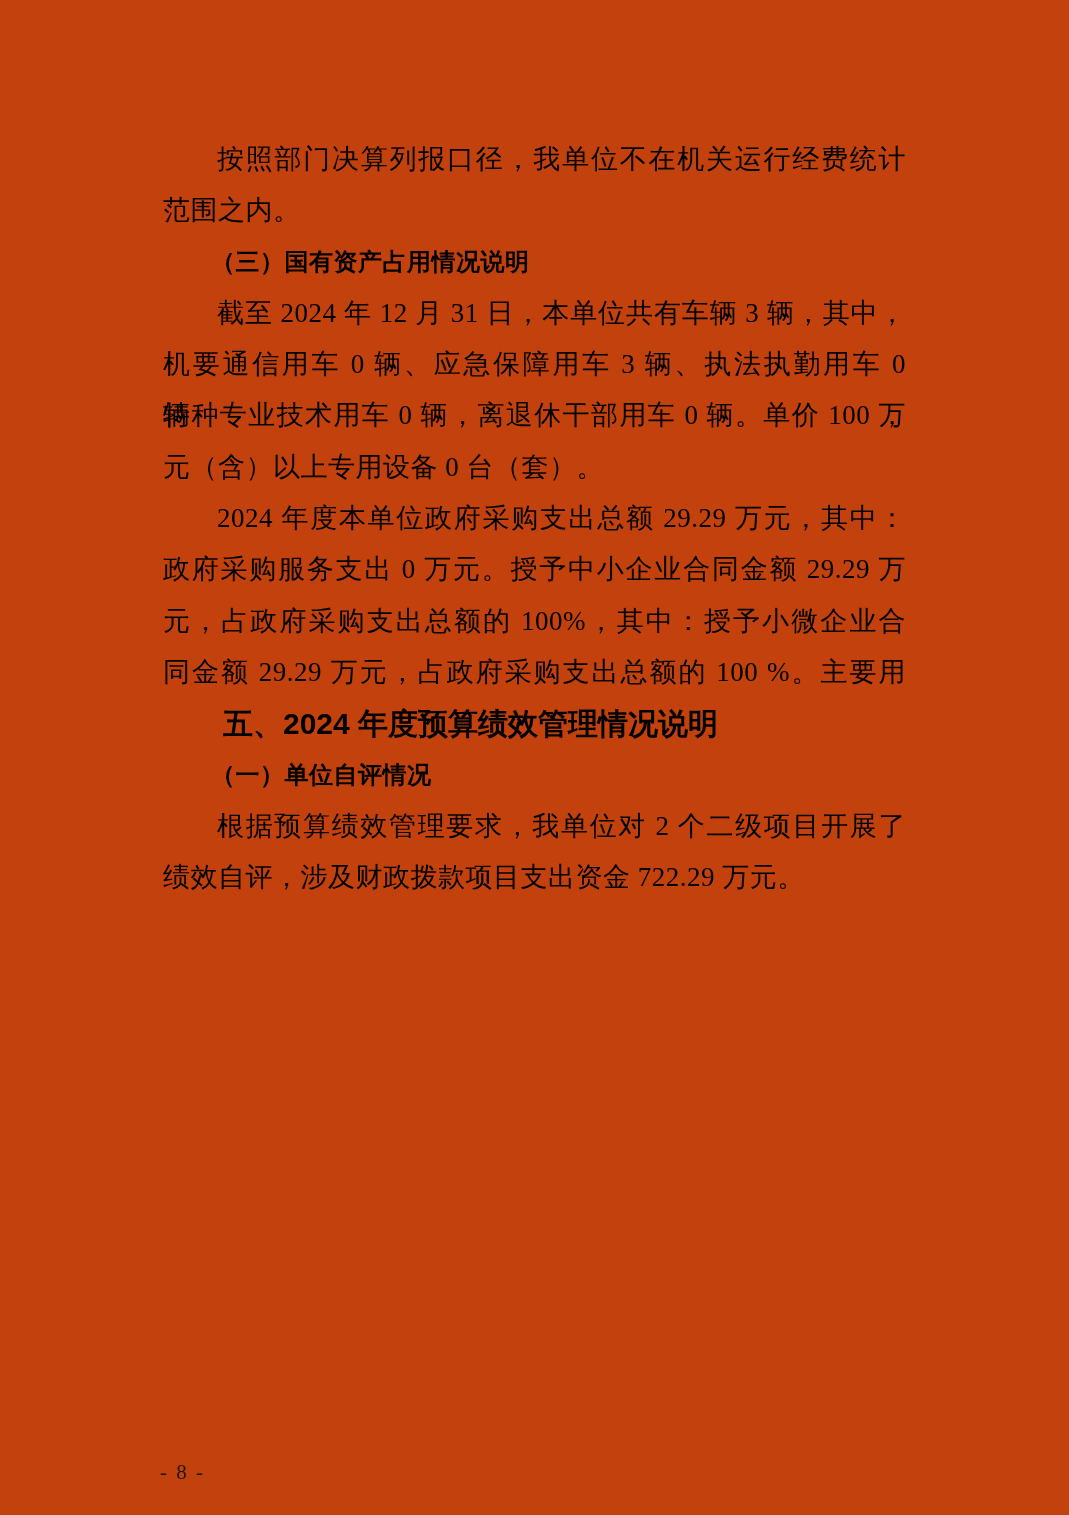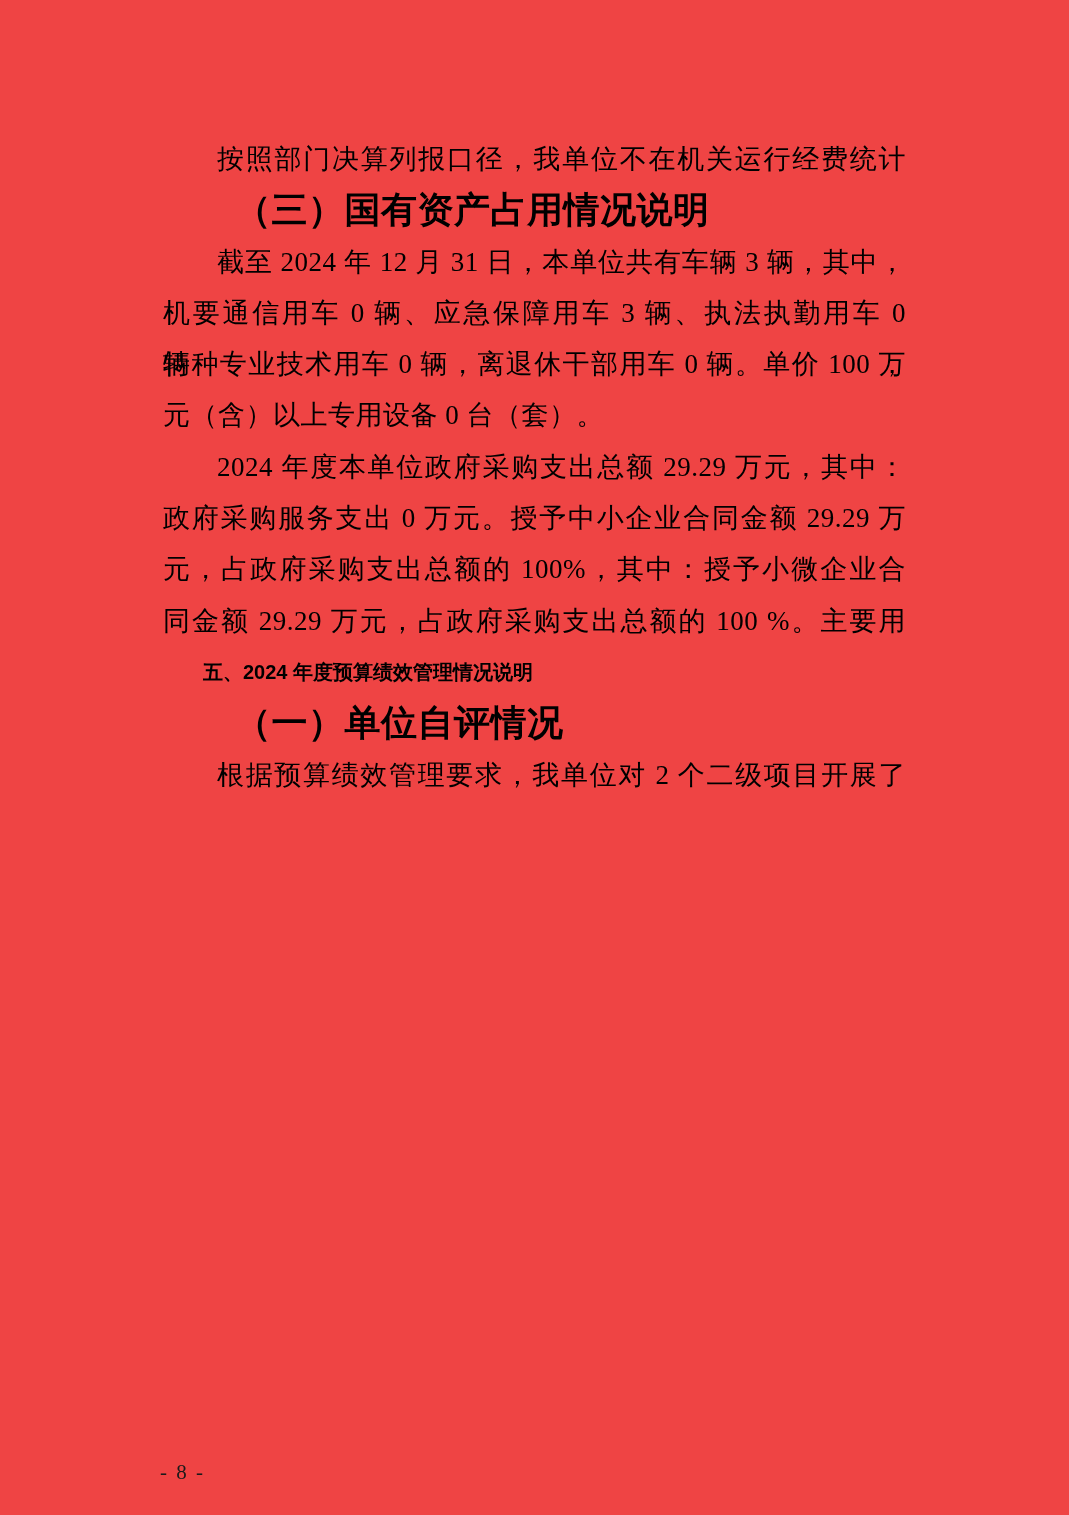--- a/index.html
+++ b/index.html
@@ -5,21 +5,21 @@
   html, body {
     margin: 0;
     padding: 0;
     background: #e8e8e8;
   }
   .page {
     position: relative;
     width: 1069px;
     height: 1515px;
     margin: 0 auto;
-    background: #ef4444;
+    background: #c2410c;
     color: #000000;
     font-family: "Liberation Serif", "DejaVu Serif", serif;
     overflow: hidden;
   }
   .content {
     position: absolute;
     left: 163px;
     top: 134px;
     width: 743px;
   }
@@ -34,55 +34,57 @@
     text-align-last: justify;
   }
   .line.last {
     text-align-last: left;
   }
   .line.indent {
     text-indent: 2em;
   }
   .h-kaiti {
     font-weight: bold;
-    font-size: 36px;
+    font-size: 24px;
     text-align: left;
     text-align-last: left;
   }
   .h-heiti {
     font-family: "Liberation Sans", "DejaVu Sans", sans-serif;
     font-weight: bold;
-    font-size: 20px;
+    font-size: 30px;
     text-align: left;
     text-align-last: left;
     letter-spacing: 0;
   }
   .footer {
     position: absolute;
     left: 160px;
     top: 1460px;
     font-size: 21px;
     letter-spacing: 2px;
     color: #1a1a1a;
     font-family: "Liberation Serif", "DejaVu Serif", serif;
   }
 </style>
 </head>
 <body>
 
 <div class="page">
   <div class="content">
     <div class="line indent just">按照部门决算列报口径，我单位不在机关运行经费统计</div>
+    <div class="line last">范围之内。</div>
     <div class="line indent h-kaiti">（三）国有资产占用情况说明</div>
     <div class="line indent just">截至 2024 年 12 月 31 日，本单位共有车辆 3 辆，其中，</div>
     <div class="line just">机要通信用车 0 辆、应急保障用车 3 辆、执法执勤用车 0 辆，</div>
     <div class="line just">特种专业技术用车 0 辆，离退休干部用车 0 辆。单价 100 万</div>
     <div class="line last">元（含）以上专用设备 0 台（套）。</div>
     <div class="line indent just">2024 年度本单位政府采购支出总额 29.29 万元，其中：</div>
     <div class="line just">政府采购服务支出 0 万元。授予中小企业合同金额 29.29 万</div>
     <div class="line just">元，占政府采购支出总额的 100%，其中：授予小微企业合</div>
     <div class="line just">同金额 29.29 万元，占政府采购支出总额的 100 %。主要用</div>
     <div class="line indent h-heiti">五、2024 年度预算绩效管理情况说明</div>
     <div class="line indent h-kaiti">（一）单位自评情况</div>
     <div class="line indent just">根据预算绩效管理要求，我单位对 2 个二级项目开展了</div>
+    <div class="line last">绩效自评，涉及财政拨款项目支出资金 722.29 万元。</div>
   </div>
   <div class="footer">- 8 -</div>
 </div>
 
 </body></html>

